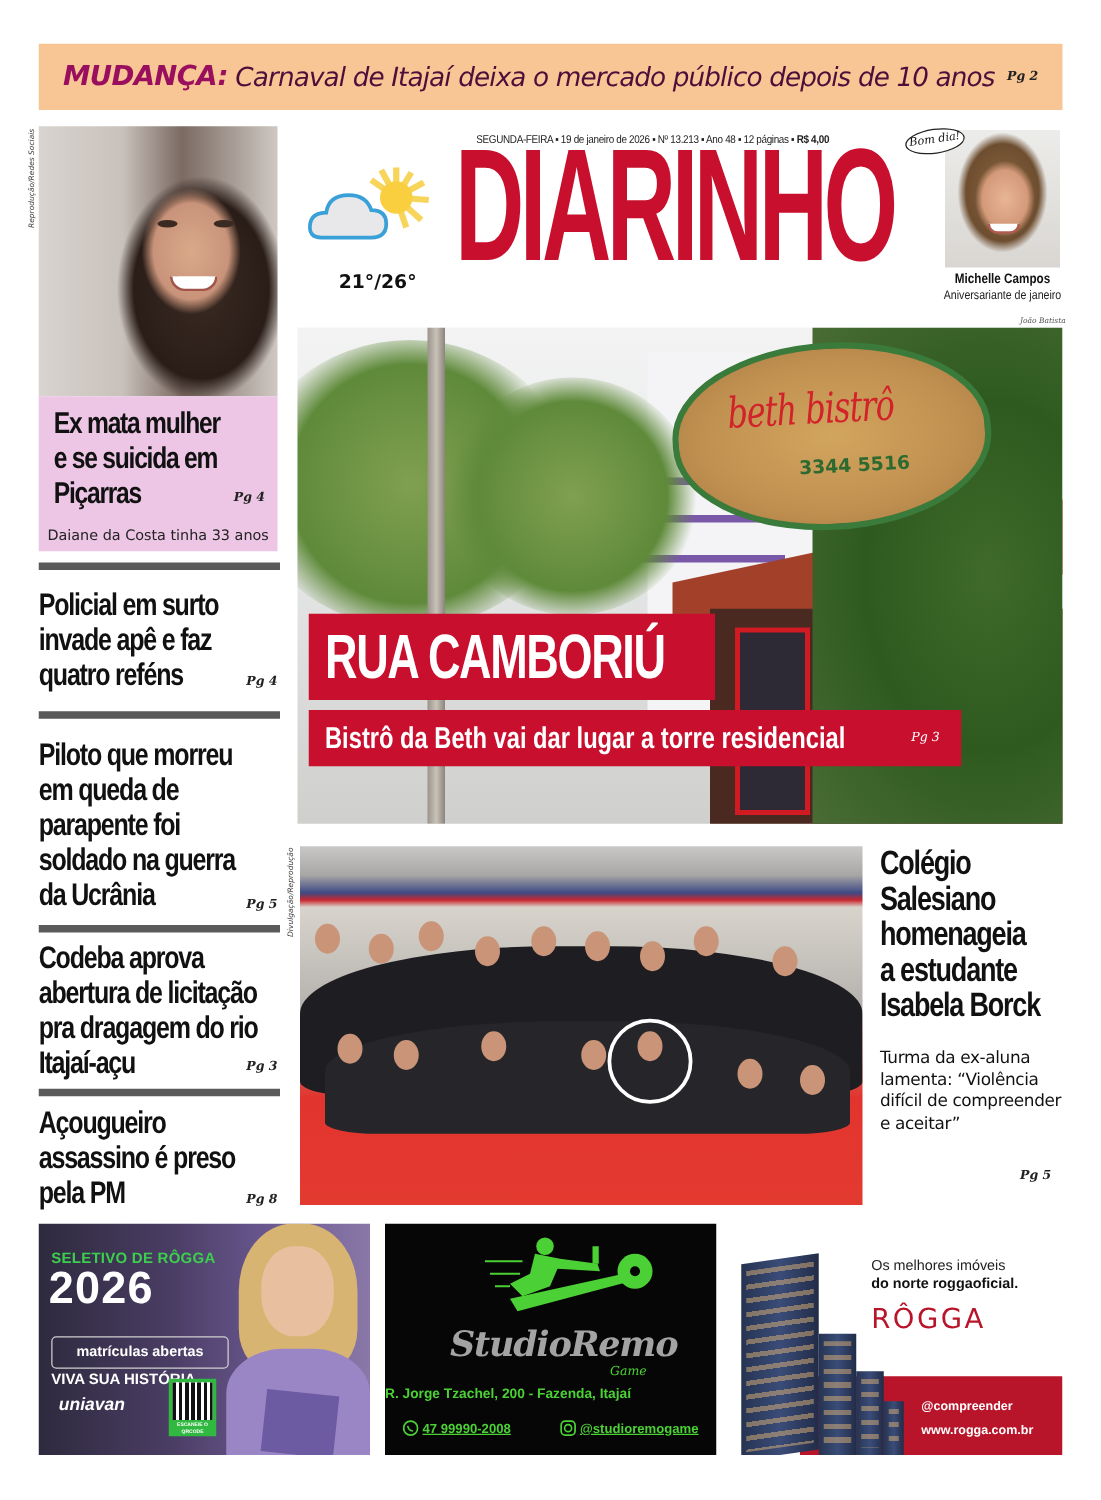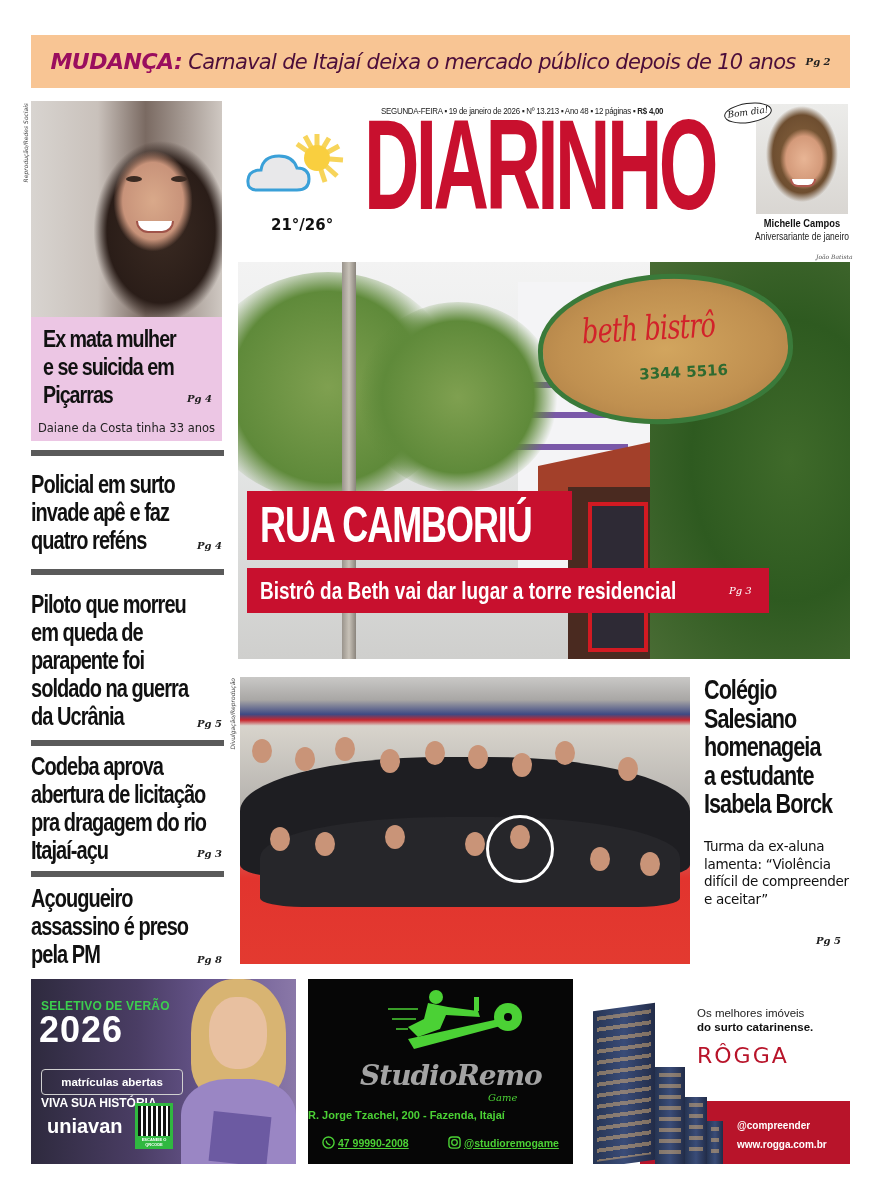--- a/index.html
+++ b/index.html
@@ -88,21 +88,21 @@
   
   .ad-uniavan { left: 31px; top: 979px; width: 265px; height: 185px; overflow: hidden; background: linear-gradient(90deg, #2e2a3e 0%, #4a3d64 40%, #6a5890 70%, #8a78a8 100%); }
   .ad-uniavan .girl-hair { position: absolute; left: 160px; top: 0; width: 95px; height: 120px; border-radius: 45% 45% 30% 30%; background: #d8b472; }
   .ad-uniavan .girl-face { position: absolute; left: 178px; top: 18px; width: 58px; height: 72px; border-radius: 45%; background: #e8c0a0; }
   .ad-uniavan .girl-shirt { position: absolute; left: 150px; top: 100px; width: 115px; height: 90px; border-radius: 40% 40% 0 0; background: #9a86c4; }
   .ad-uniavan .folder { position: absolute; left: 180px; top: 135px; width: 58px; height: 50px; background: #6c5aa2; transform: rotate(6deg); }
   .ad-uniavan .t1 { position: absolute; left: 10px; top: 20px; color: #3ccf4e; font-weight: bold; font-size: 12px; letter-spacing: 0.2px; }
   .ad-uniavan .t2 { position: absolute; left: 8px; top: 30px; color: #fff; font-weight: bold; font-size: 36px; letter-spacing: 1px; }
   .ad-uniavan .t3 { position: absolute; left: 10px; top: 71px; color: #fff; font-weight: bold; font-size: 12px; margin-top: 46px; }
   .ad-uniavan .pill { position: absolute; left: 10px; top: 90px; width: 142px; height: 26px; border: 1px solid #d0d0d0; border-radius: 4px; color: #fff; font-weight: bold; font-size: 11.5px; text-align: center; line-height: 24px; }
-  .ad-uniavan .logo-u { position: absolute; left: 16px; top: 136px; color: #fff; font-weight: bold; font-size: 20px; }
+  .ad-uniavan .logo-u { position: absolute; left: 16px; top: 136px; color: #fff; font-weight: bold; font-style: italic; font-size: 14px; }
   .ad-uniavan .qr { position: absolute; left: 104px; top: 124px; width: 38px; height: 46px; background: #30b840; padding: 3px; }
   .ad-uniavan .qr-inner { width: 32px; height: 30px; background: repeating-linear-gradient(90deg, #111 0 3px, #fff 3px 5px), #fff; background-blend-mode: multiply; }
   .ad-uniavan .qr-label { font-size: 4px; color: #fff; text-align: center; font-weight: bold; margin-top: 1px; line-height: 5px; }
 
   .ad-studio { left: 308px; top: 979px; width: 265px; height: 185px; background: #060606; overflow: hidden; }
   .ad-studio .rower { position: absolute; left: 80px; top: 10px; width: 140px; height: 70px; }
   .ad-studio .brand { position: absolute; left: 52px; top: 80px; font-family: "DejaVu Serif", serif; font-style: italic; font-weight: bold; color: #a3a3a3; font-size: 28px; letter-spacing: -1px; }
   .ad-studio .brand-sub { position: absolute; left: 180px; top: 113px; font-family: "DejaVu Serif", serif; font-style: italic; color: #4bd135; font-size: 10px; }
   .ad-studio .addr { position: absolute; left: 0; right: 0; top: 130px; color: #4bd135; font-weight: bold; font-size: 11px; }
   .ad-studio .contact { position: absolute; top: 157px; color: #4bd135; font-weight: bold; font-size: 10.5px; display: flex; align-items: center; gap: 3px; text-decoration: underline; }
@@ -283,21 +283,21 @@
   </div>
 </div>
 <div class="abs colegio-sub">Turma da ex-aluna lamenta: “Violência difícil de compreender e aceitar”</div>
 <div class="abs pg-ital colegio-pg">Pg 5</div>
 
 <div class="abs ad-uniavan">
   <div class="girl-hair"></div>
   <div class="girl-face"></div>
   <div class="girl-shirt"></div>
   <div class="folder"></div>
-  <div class="t1">SELETIVO DE VERÃO</div>
+  <div class="t1">SELETIVO DE RÔGGA</div>
   <div class="t2">2026</div>
   <div class="t3">VIVA SUA HISTÓRIA</div>
   <div class="pill">matrículas abertas</div>
   <div class="logo-u">uniavan</div>
   <div class="qr">
     <div class="qr-inner"></div>
     <div class="qr-label">ESCANEIE O QRCODE</div>
   </div>
 </div>
 
@@ -336,17 +336,17 @@
   </div>
 </div>
 
 <div class="abs ad-rogga">
   <div class="redbar"></div>
   <div class="tower" style="left:8px; top:28px; width:62px; height:157px; transform: skewY(-8deg);"></div>
   <div class="tower" style="left:70px; top:88px; width:30px; height:97px;"></div>
   <div class="tower" style="left:100px; top:118px; width:22px; height:67px;"></div>
   <div class="tower" style="left:122px; top:142px; width:16px; height:43px;"></div>
   <div class="tag1">Os melhores imóveis</div>
-  <div class="tag2">do surto catarinense.</div>
+  <div class="tag2">do norte roggaoficial.</div>
   <div class="brand">RÔGGA</div>
   <div class="ig">@compreender</div>
   <div class="web">www.rogga.com.br</div>
 </div>
 
 </body></html>

